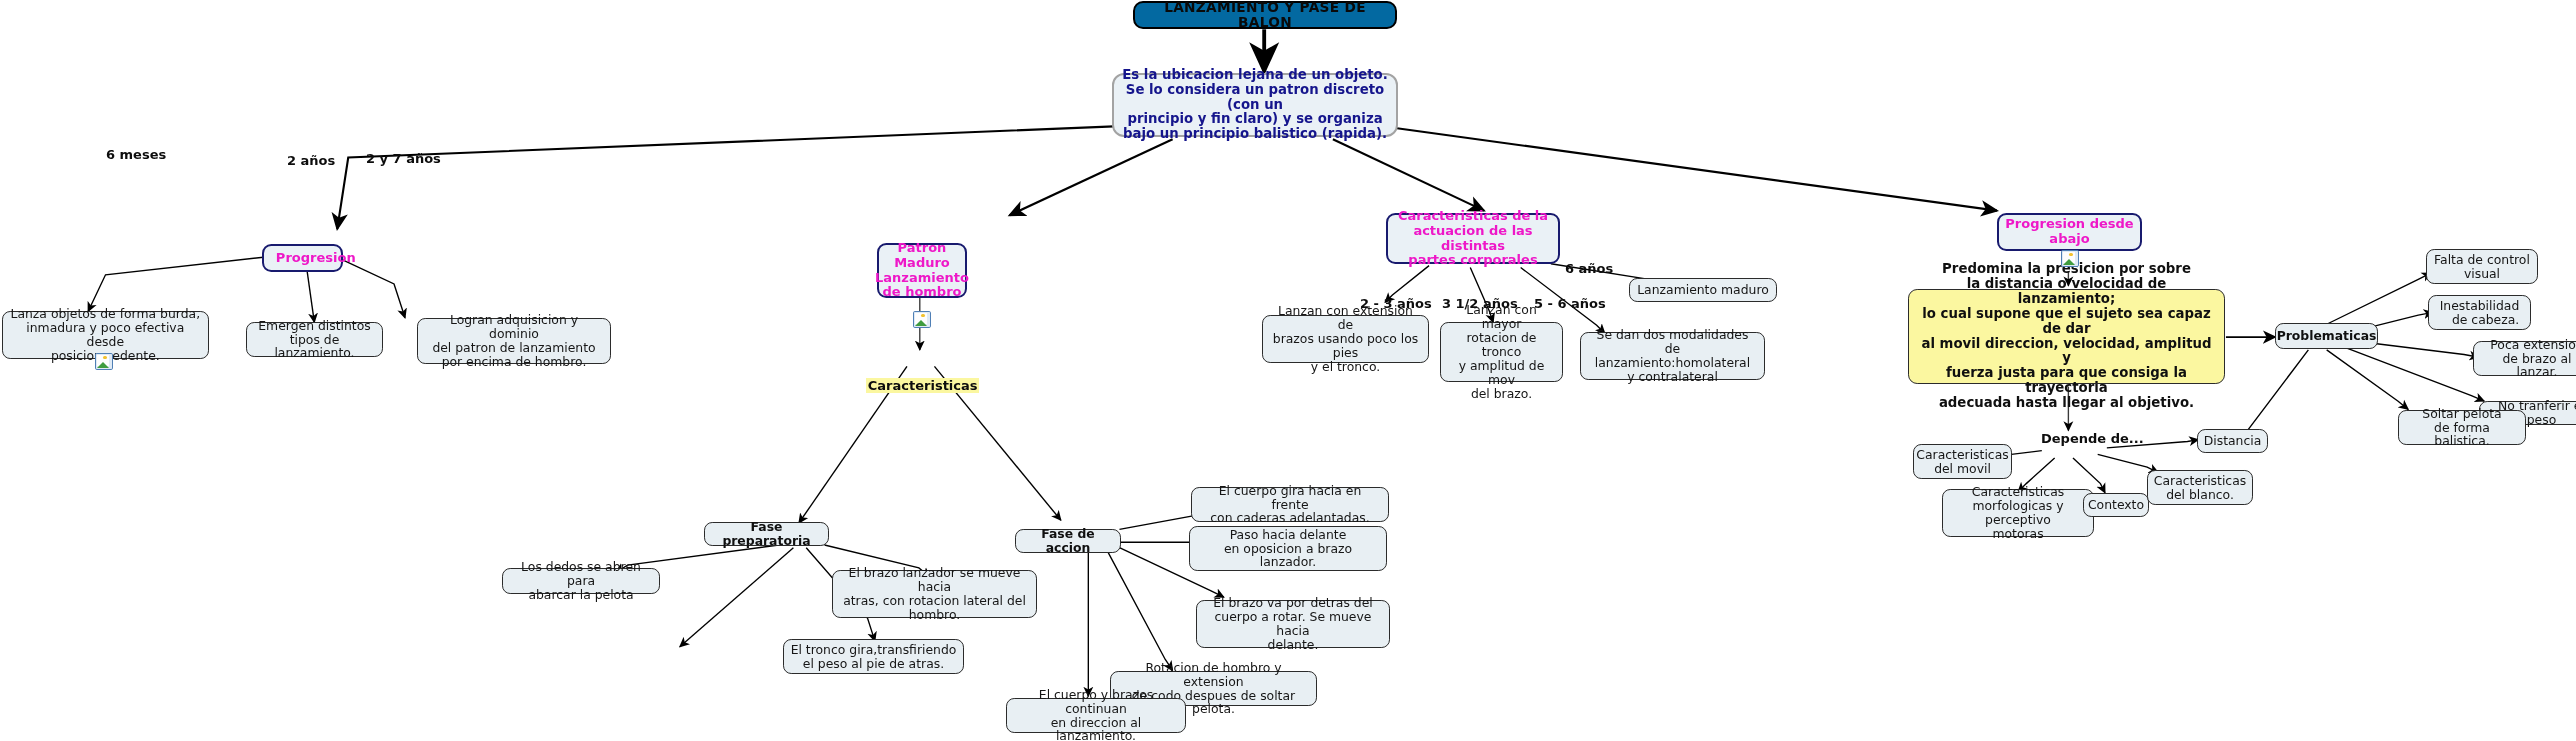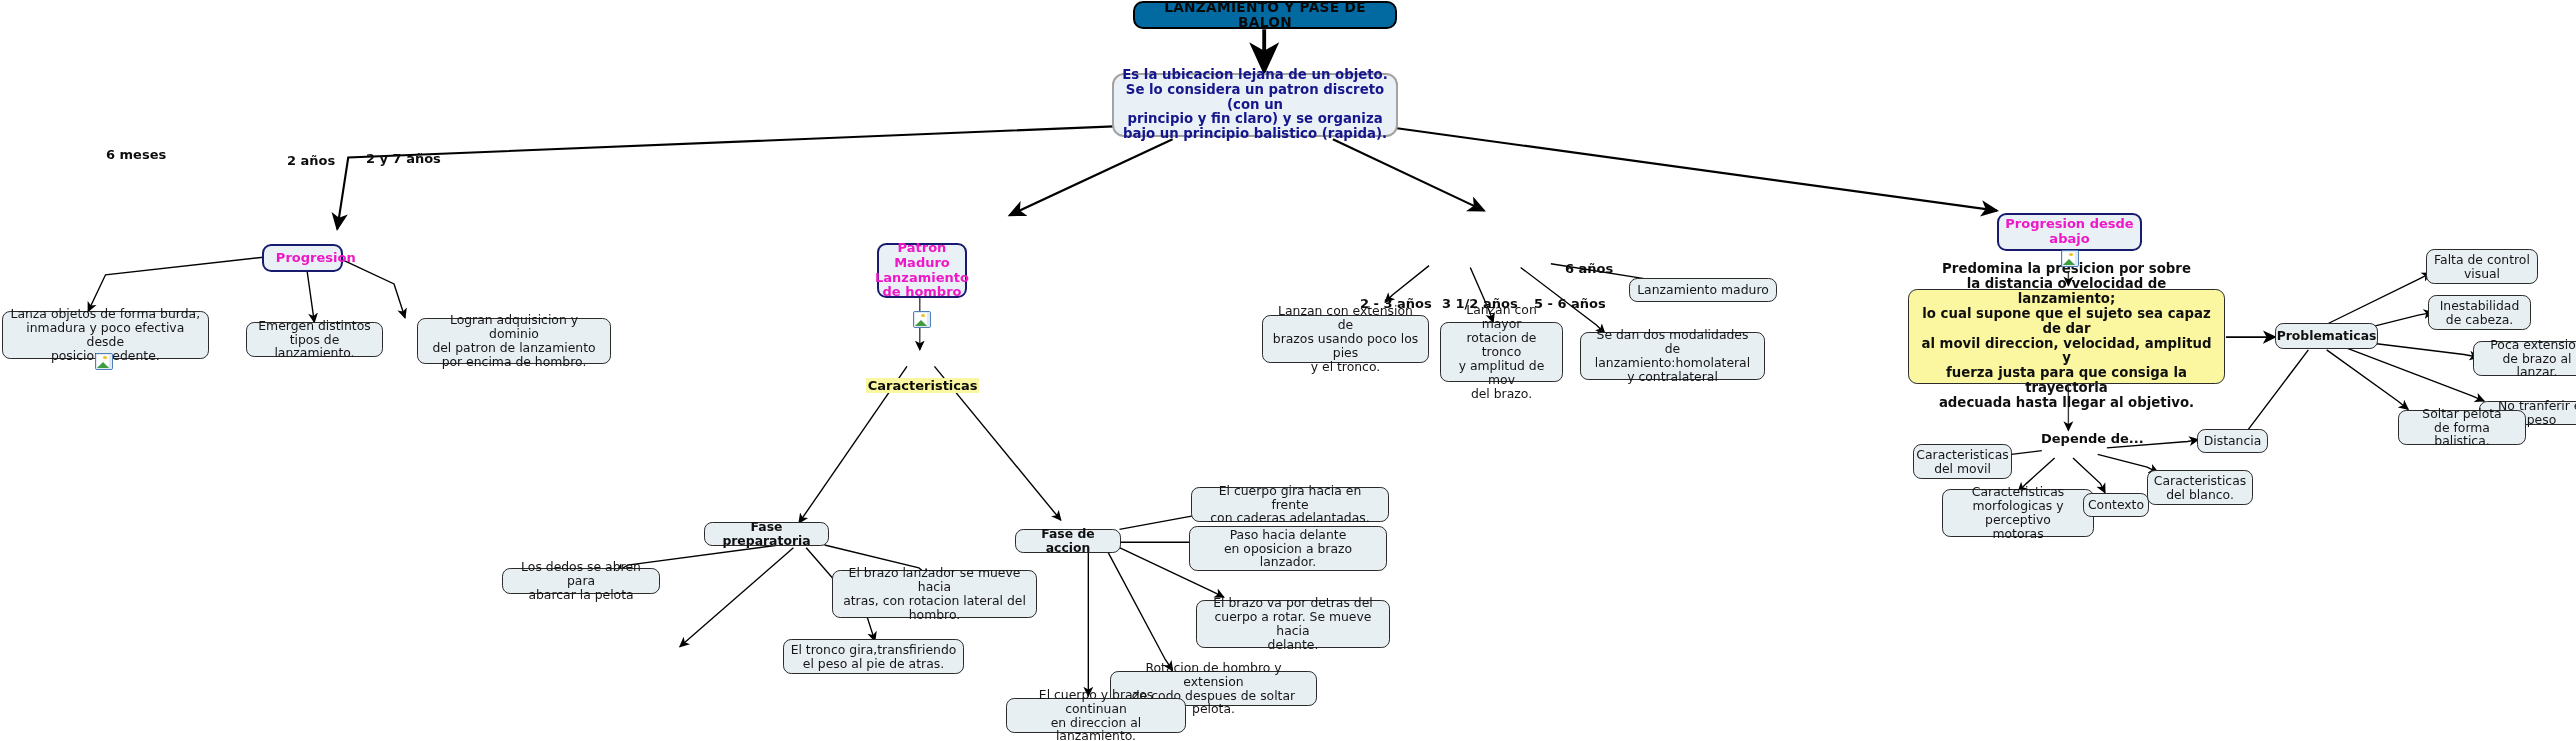--- a/index.html
+++ b/index.html
@@ -283,20 +283,23 @@
   <div class="node n-plain" style="left:1196px; top:600px; width:194px; height:48px;">El brazo va por detras del
 cuerpo a rotar. Se mueve hacia
 delante.</div>
 
   <div class="node n-plain" style="left:1110px; top:671px; width:207px; height:35px;">Rotacion de hombro y extension
 de codo despues de soltar pelota.</div>
 
   <div class="node n-plain" style="left:1006px; top:698px; width:180px; height:35px;">El cuerpo y brazos continuan
 en direccion al lanzamiento.</div>
 
+  <div class="node n-magenta" style="left:1386px; top:213px; width:174px; height:51px;">Caracteristicas de la
+actuacion de las distintas
+partes corporales</div>
 
   <span class="edge-label" style="left:1360px; top:296px;">2 - 3 años</span>
   <span class="edge-label" style="left:1442px; top:296px;">3 1/2 años</span>
   <span class="edge-label" style="left:1534px; top:296px;">5 - 6 años</span>
   <span class="edge-label" style="left:1565px; top:261px;">6 años</span>
 
   <div class="node n-plain" style="left:1262px; top:315px; width:167px; height:48px;">Lanzan con extension de
 brazos usando poco los pies
 y el tronco.</div>
 
@@ -324,21 +327,21 @@
 lo cual supone que el sujeto sea capaz de dar
 al movil direccion, velocidad, amplitud y
 fuerza justa para que consiga la trayectoria
 adecuada hasta llegar al objetivo.</div>
 
   <div class="node n-bold" style="left:2275px; top:323px; width:103px; height:26px;">Problematicas</div>
 
   <div class="node n-plain" style="left:2426px; top:249px; width:112px; height:35px;">Falta de control
 visual</div>
 
-  <div class="node n-plain" style="left:2428px; top:295px; width:103px; height:35px;">Inestabilidad
+  <div class="node n-plain" style="left:2428px; top:295px; width:103px; height:35px;text-align:right;">Inestabilidad
 de cabeza.</div>
 
   <div class="node n-plain" style="left:2473px; top:341px; width:128px; height:35px;">Poca extension
 de brazo al lanzar.</div>
 
   <div class="node n-plain" style="left:2479px; top:401px; width:125px; height:24px;">No tranferir el peso</div>
 
   <div class="node n-plain" style="left:2398px; top:410px; width:128px; height:35px;">Soltar pelota
 de forma balistica.</div>
 

